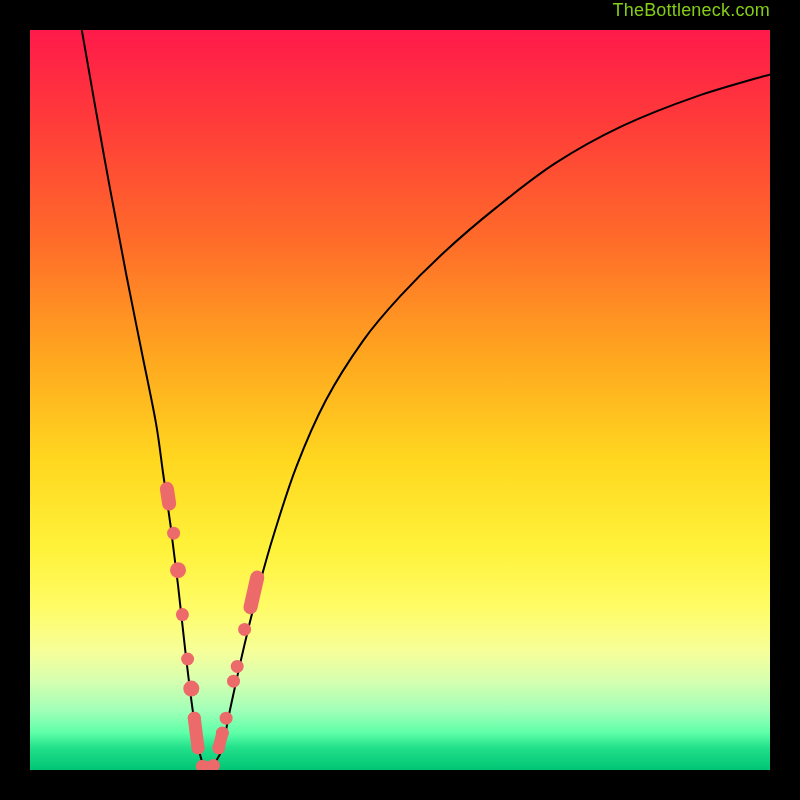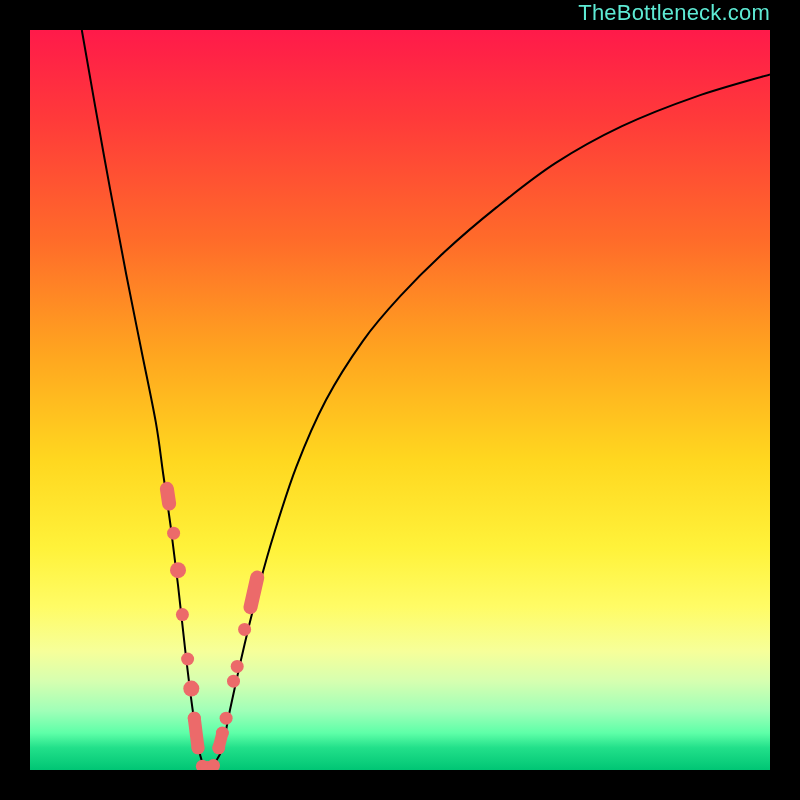--- a/index.html
+++ b/index.html
@@ -35,23 +35,23 @@
       #a0ffb8 92%,
       #5effa8 95%,
       #22e08a 97%,
       #00c574 100%
     );
   }
   .watermark {
     position: absolute;
     top: 0px;
     right: 30px;
-    color: #5eead4;
+    color: #84cc16;
     font-family: Arial, Helvetica, sans-serif;
-    font-size: 22px;
+    font-size: 18px;
     letter-spacing: 0.2px;
     z-index: 5;
   }
   svg.curve {
     position: absolute;
     left: 0;
     top: 0;
     width: 740px;
     height: 740px;
     z-index: 2;

